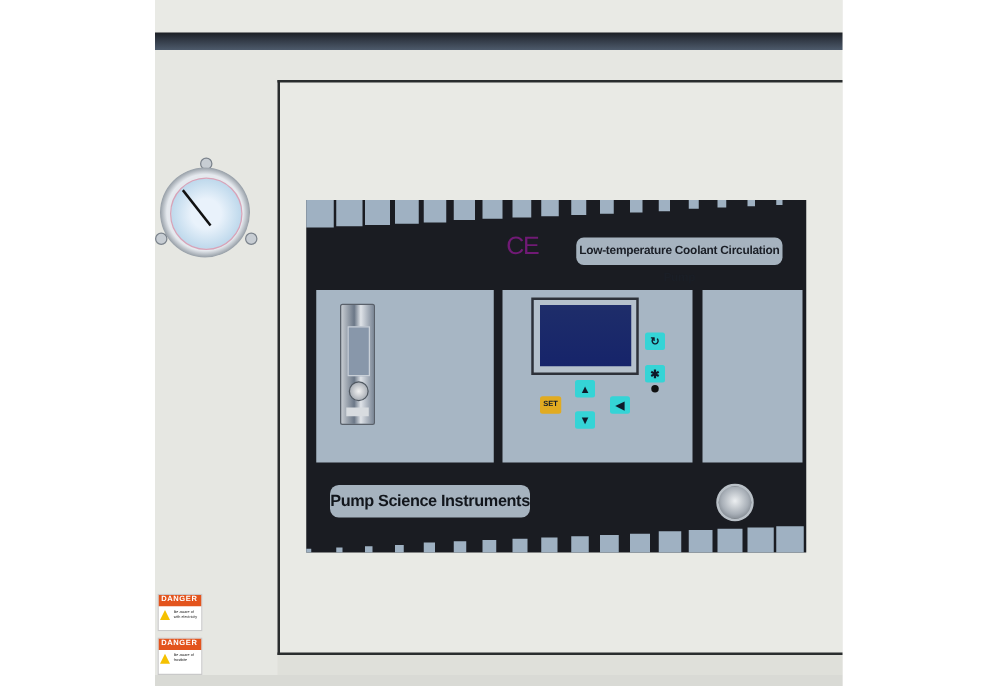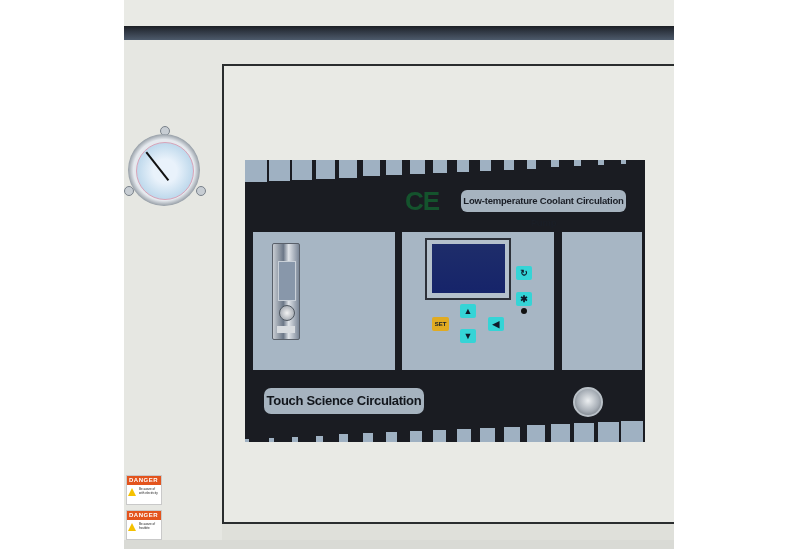--- a/index.html
+++ b/index.html
@@ -9,21 +9,21 @@
   .top-lip { position:absolute; left:0; top:0; width:550px; height:26px; background:#e9eae5; }
   .top-strip { position:absolute; left:0; top:26px; width:550px; height:14px; background:linear-gradient(#1c1f24 0%, #2e3540 35%, #4d5a6b 100%); }
   .cab-bottom { position:absolute; left:0; top:540px; width:550px; height:9px; background:#d9dad5; }
 
   .door { position:absolute; left:98px; top:64px; width:452px; height:460px; border:2px solid #2a2d2e; border-right:none; background:#e9eae5; box-sizing:border-box; }
   .door-bottom-shade { position:absolute; left:98px; top:524px; width:452px; height:16px; background:#dfe0da; }
 
   .panel { position:absolute; left:245px; top:160px; width:400px; height:282px; background:#1a1c22; }
   .bar { position:absolute; background:#9fb1c2; }
 
-  .ce { position:absolute; left:405px; top:186px; width:40px; height:28px; color:#14532d; font-weight:bold; font-size:26px; letter-spacing:-1px; }
+  .ce { position:absolute; left:405px; top:186px; width:40px; height:28px; color:#701a75; font-weight:normal; font-size:20px; letter-spacing:-1px; }
   .title-plate { position:absolute; left:461px; top:190px; width:165px; height:22px; border-radius:6px; background:#a6b3bf; color:#1a1e26; font-weight:bold; font-size:9.5px; line-height:22px; text-align:center; letter-spacing:-0.2px; }
 
   .sub { position:absolute; top:232px; height:138px; background:#a7b6c4; }
   .sub.left { left:253px; width:142px; }
   .sub.mid { left:402px; width:152px; }
   .sub.right { left:562px; width:80px; }
 
   .latch { position:absolute; left:272px; top:243px; width:28px; height:97px; background:linear-gradient(90deg,#c7ccd2,#6b7787 40%,#dfe3e8 60%,#7b8797); border:1px solid #59606a; border-radius:2px; box-sizing:border-box; }
   .latch .window { position:absolute; left:5px; top:17px; width:16px; height:38px; background:#8897aa; border:1px solid #c9d0d8; }
   .latch .knob { position:absolute; left:6px; top:61px; width:14px; height:14px; border-radius:50%; background:radial-gradient(#f2f2f2,#8f96a0); border:1px solid #505861; }
@@ -129,21 +129,21 @@
 </div>
 
 <div class="key" style="left:516px;top:266px;"><span>↻</span></div>
 <div class="key" style="left:516px;top:292px;"><span>✱</span></div>
 <div class="led"></div>
 <div class="key" style="left:460px;top:304px;"><span>▲</span></div>
 <div class="key" style="left:488px;top:317px;"><span>◀</span></div>
 <div class="key" style="left:460px;top:329px;"><span>▼</span></div>
 <div class="key set" style="left:432px;top:317px;"><span>SET</span></div>
 
-<div class="brand-plate">Touch Science Circulation</div>
+<div class="brand-plate">Pump Science Instruments</div>
 <div class="power"></div>
 
 <div class="label" style="top:475px;">
   <div class="hd">DANGER</div>
   <div class="tri"></div>
   <div class="txt">Be aware of with electricity</div>
 </div>
 <div class="label" style="top:510px;">
   <div class="hd">DANGER</div>
   <div class="tri"></div>

